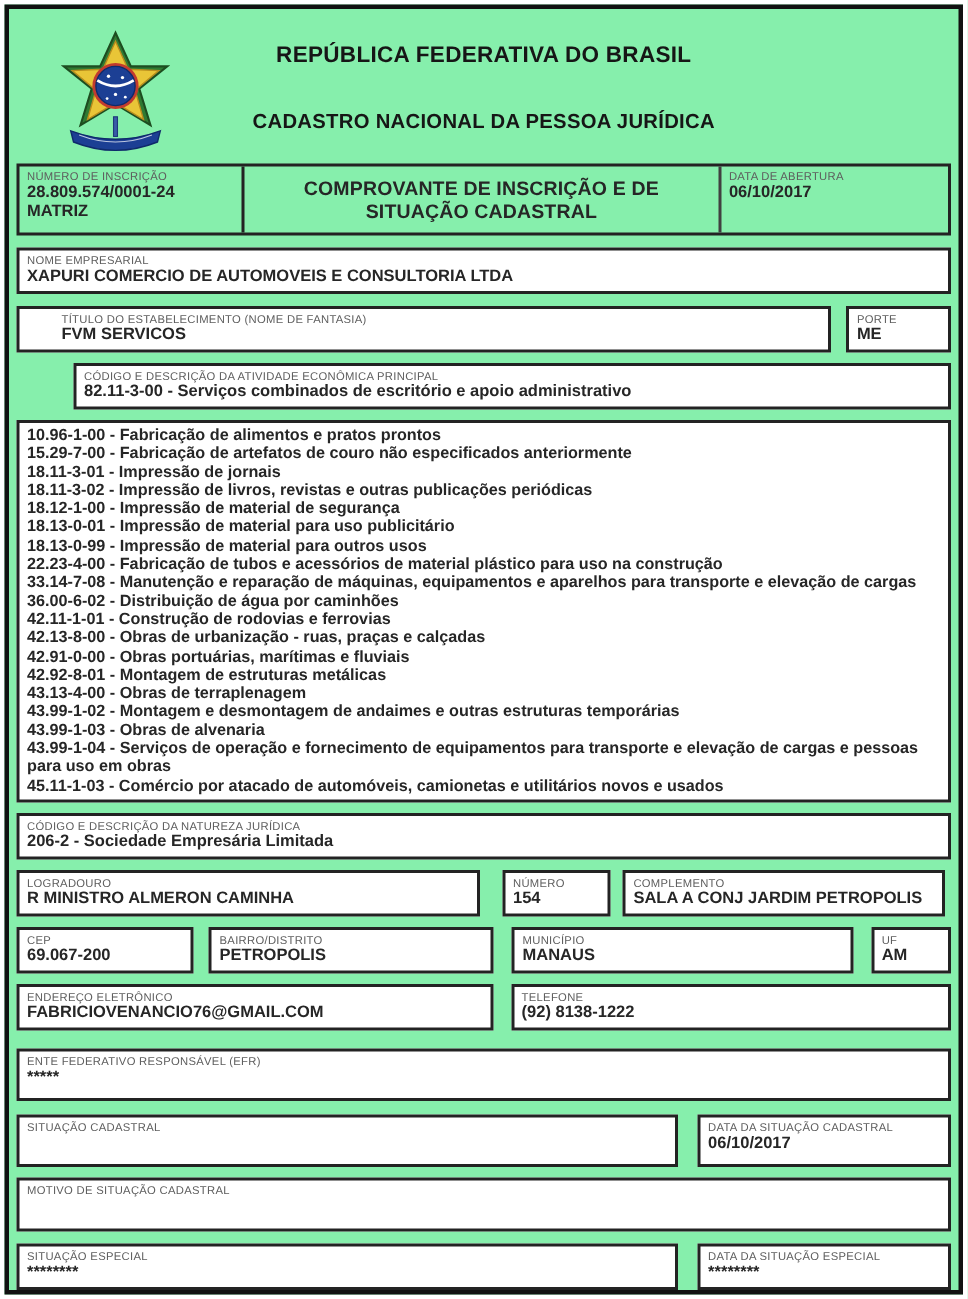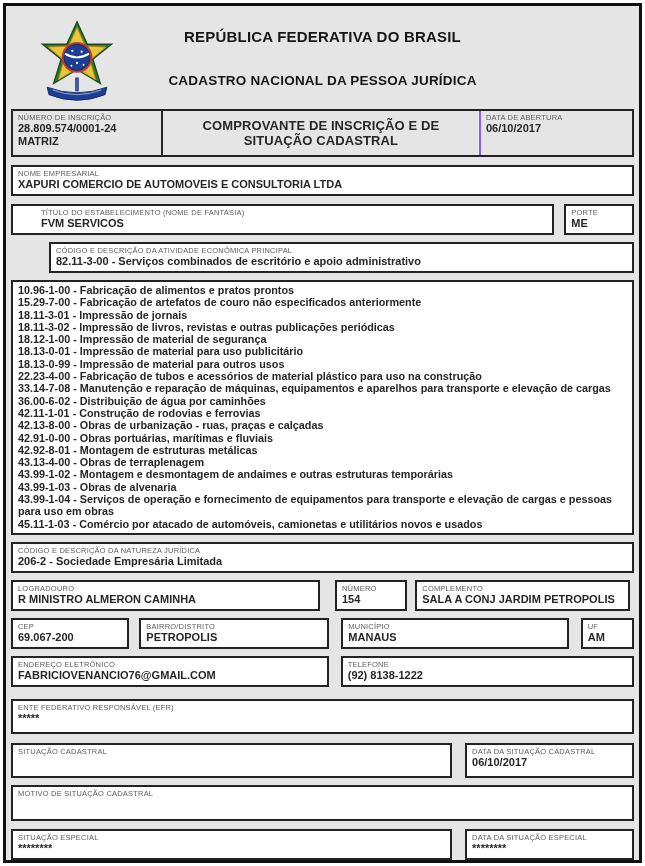--- a/index.html
+++ b/index.html
@@ -1,41 +1,41 @@
 <!DOCTYPE html>
 <html><head>
 <meta charset="utf-8">
 <style>
   * { box-sizing: border-box; margin: 0; padding: 0; }
   html, body { width: 645px; height: 866px; background: #fff; overflow: hidden; }
   body { font-family: "Liberation Sans", sans-serif; }
   .page {
     position: absolute; left: 3px; top: 3px; width: 639px; height: 860px;
-    border: 3px solid #111; background: #e5e5e5; padding: 4px 5px 0 5px;
+    border: 3px solid #111; background: #86efac; padding: 4px 5px 0 5px;
   }
   
   .header { position: relative; height: 97px; }
   .emblem { position: absolute; left: 18px; top: 10px; width: 96px; height: 84px; }
   .titles { position: absolute; left: 0; top: 0; width: 100%; height: 100%; text-align: center; }
   .title1 { margin-top: 18px; font-size: 15px; font-weight: bold; color: #161616; letter-spacing: .2px; }
   .title2 { margin-top: 28px; font-size: 13.5px; font-weight: bold; color: #161616; letter-spacing: .2px; }
   
   .box {
     border: 2px solid #232323; background: #fff; padding: 2px 5px 3px 5px;
     min-height: 31px;
   }
   .lbl { font-size: 7.5px; color: #5d5d5d; letter-spacing: .2px; line-height: 9px; white-space: nowrap; }
   .val { font-size: 11px; font-weight: bold; color: #262626; line-height: 13px; }
   .row { display: flex; margin-top: 8px; }
   .grow { flex: 1 1 auto; }
   
   .toprow { display: flex; margin-top: 2px; border: 2px solid #232323; height: 48px; }
   .topcell { padding: 2px 5px; }
   .cell-num { width: 24.2%; border-right: 2px solid #232323; }
-  .cell-title { width: 51.4%; border-right: 2px solid #8b5cf6; display: flex; align-items: center; justify-content: flex-end; text-align: center; }
+  .cell-title { width: 51.4%; border-right: 2px solid #404040; display: flex; align-items: center; justify-content: flex-end; text-align: center; }
   .cert-title { font-size: 13px; font-weight: bold; color: #262626; line-height: 15px; letter-spacing: .1px; }
   .cell-date { width: 24.4%; }
   
   .activities .act-line { font-size: 10.8px; font-weight: bold; color: #262626; line-height: 12.3px; }
   .spacer7 { margin-top: 7px; padding-left: 38px; }
   .spacer12 { margin-top: 12px; }
   .tall { min-height: 35px; }
   .motivo { min-height: 36px; }
 </style>
 </head>

